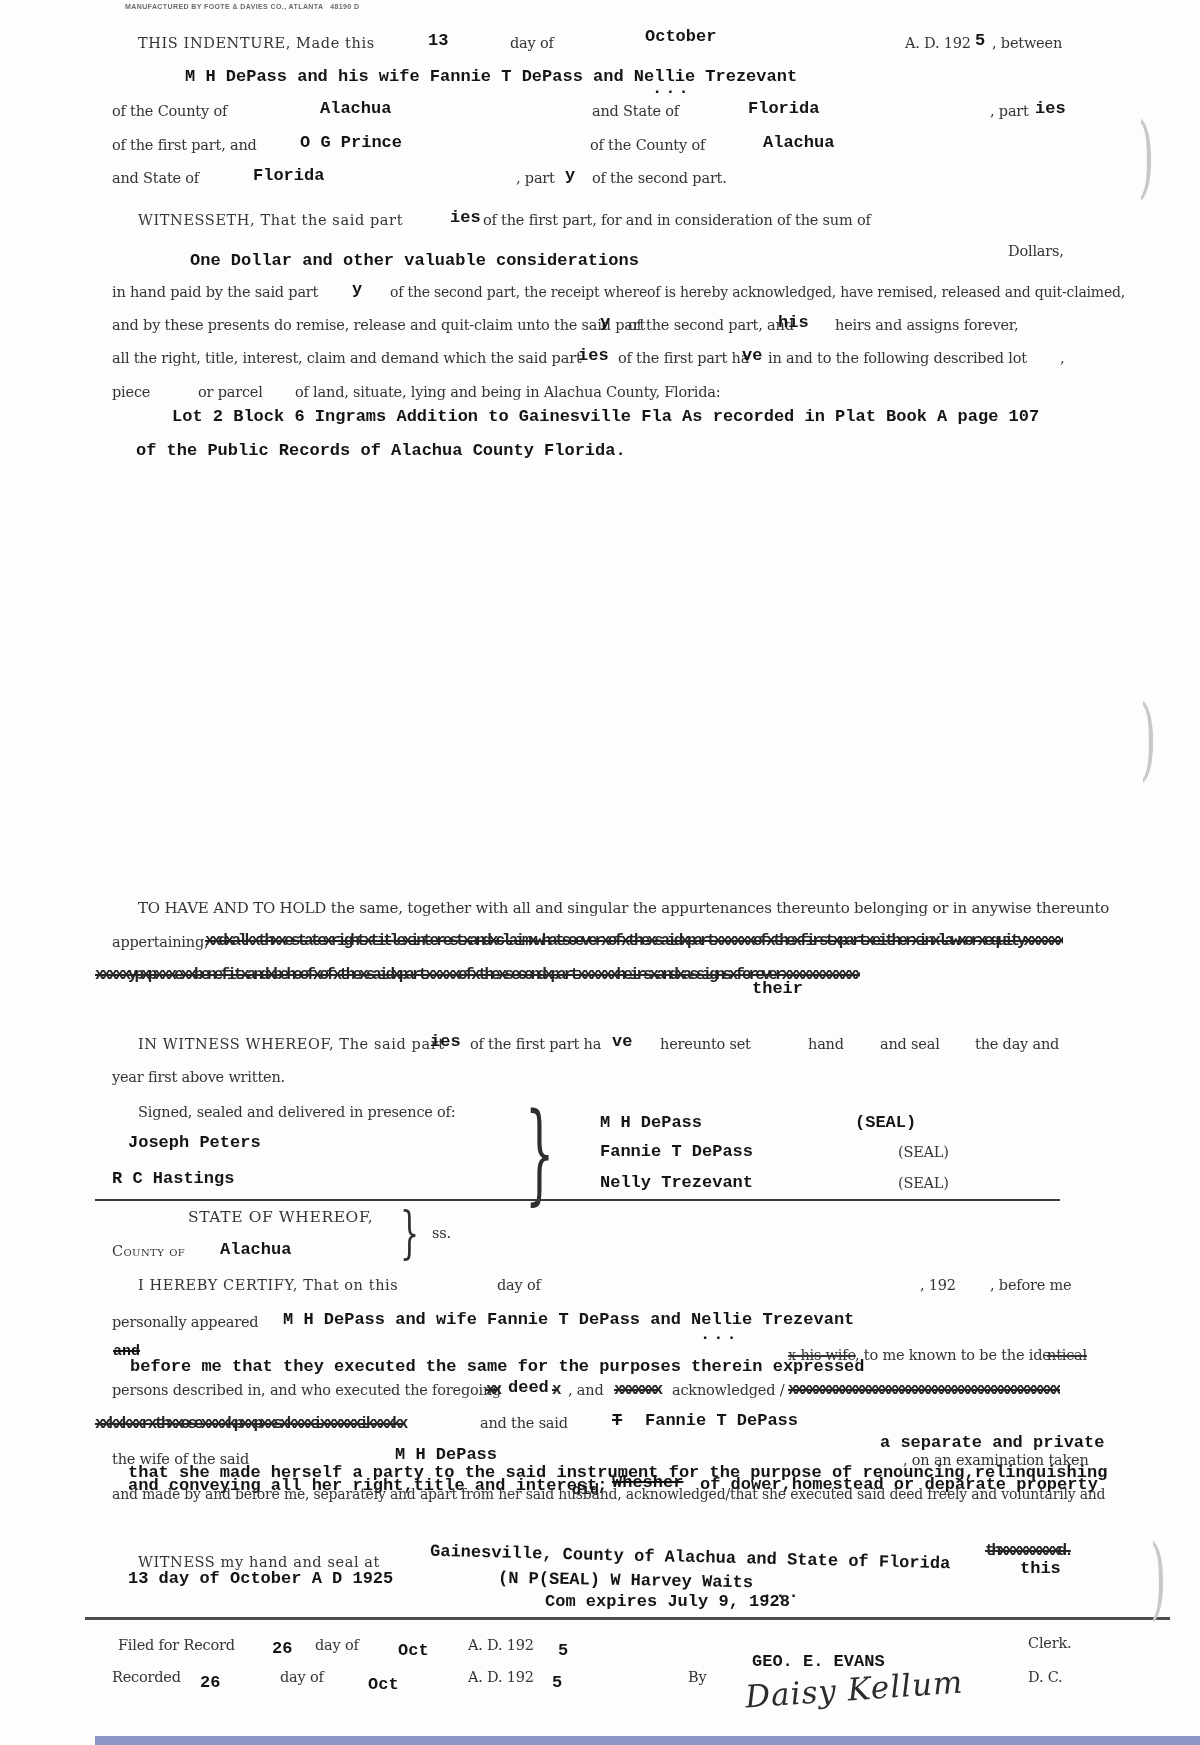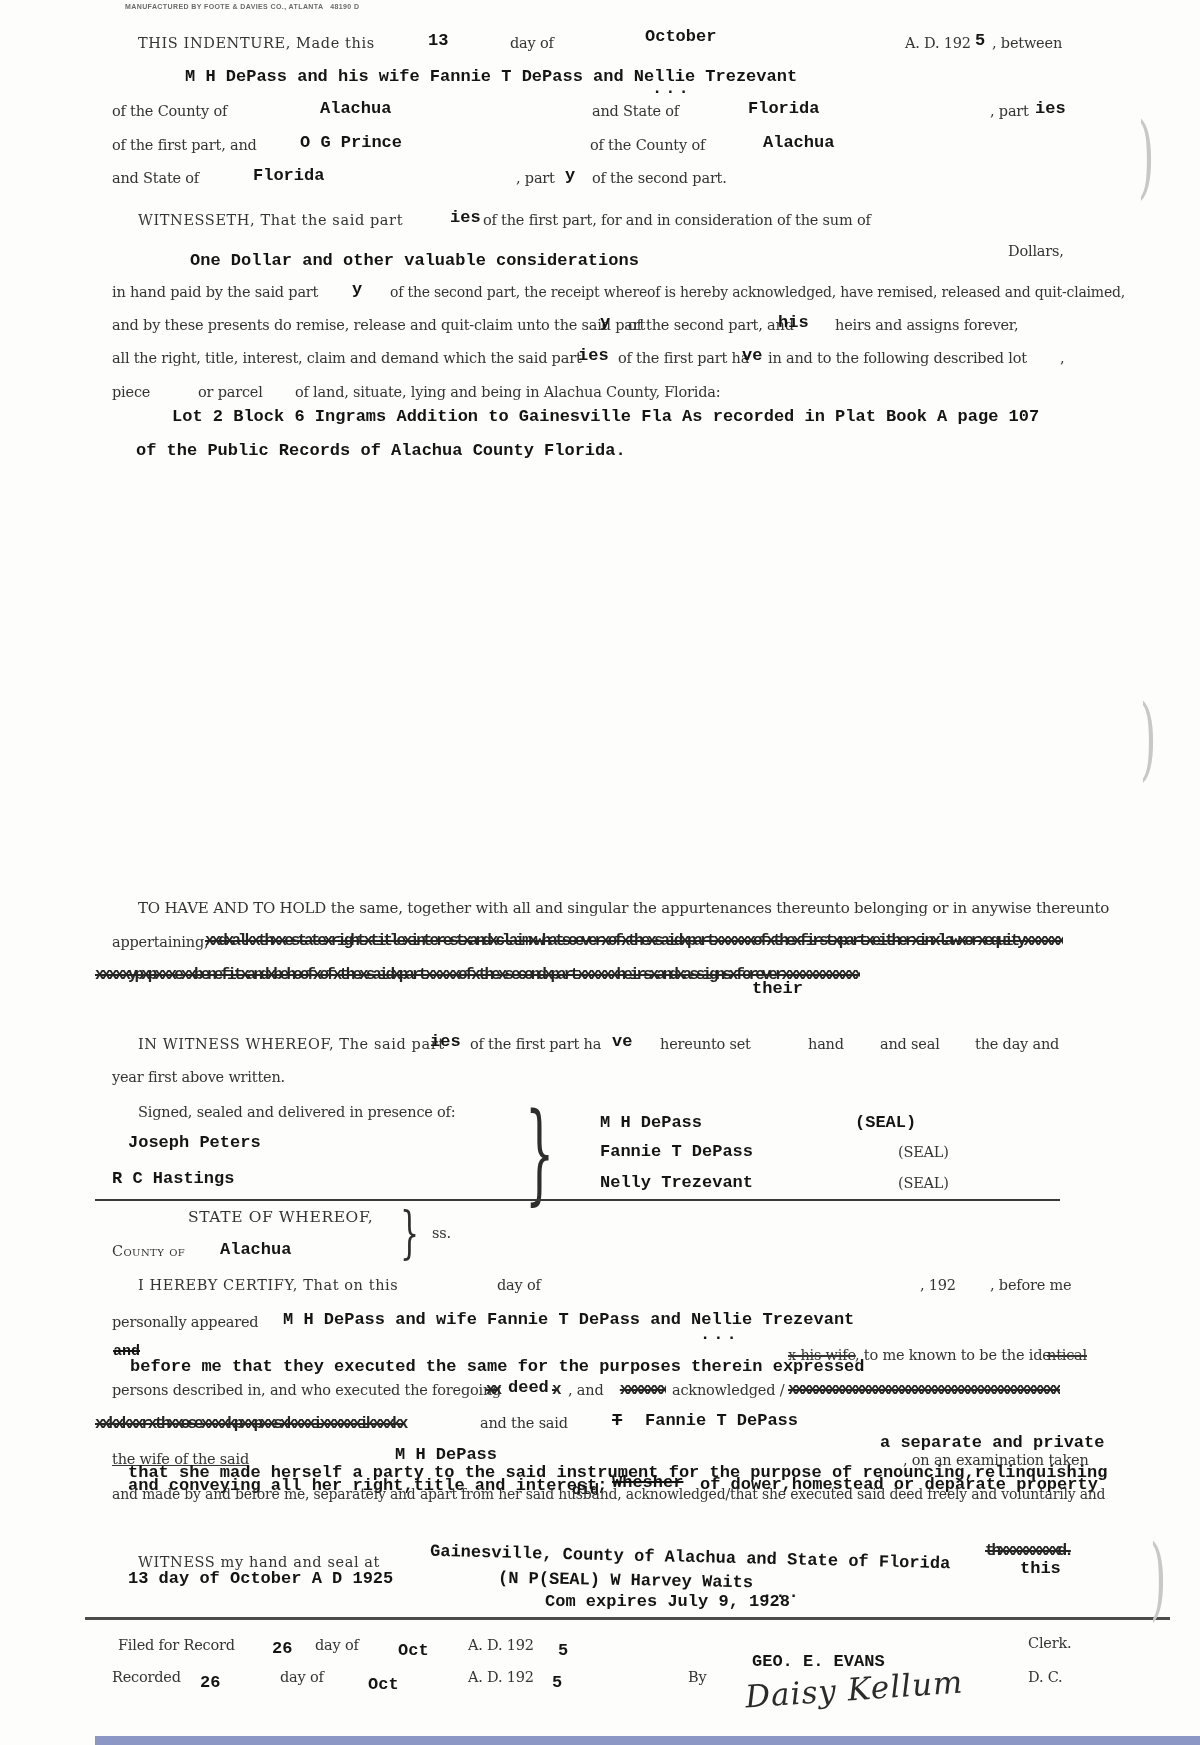--- a/index.html
+++ b/index.html
@@ -126,29 +126,29 @@
     <span class="seg typed typed-sm struck" style="left: 113px; top: 1344px;">and</span>
     <span class="seg printed struck" style="left: 768px; top: 1348px; margin-left: 20px;">x his wife</span>
     <span class="seg printed" style="left: 855px; top: 1348px;">, to me known to be the ide</span>
     <span class="seg printed struck" style="left: 1047px; top: 1348px;">ntical</span>
     <span class="seg typed" style="left: 130px; top: 1358px;">before me that they executed the same for the purposes therein expressed</span>
     <span class="seg printed" style="left: 112px; top: 1383px;">persons described in, and who executed the foregoing</span>
     <span class="seg xrun" style="left: 486px; top: 1382px; width: 20px;">xx</span>
     <span class="seg typed" style="left: 508px; top: 1379px;">deed</span>
     <span class="seg xrun" style="left: 552px; top: 1382px; width: 12px;">x</span>
     <span class="seg printed" style="left: 568px; top: 1383px;">, and</span>
-    <span class="seg xrun" style="left: 614px; top: 1382px; width: 52px; text-align: right;">xxxxxxx</span>
+    <span class="seg xrun" style="left: 614px; top: 1382px; width: 52px;">xxxxxxx</span>
     <span class="seg printed" style="left: 672px; top: 1383px;">acknowledged /</span>
     <span class="seg xrun" style="left: 788px; top: 1382px; width: 272px;">xxxxxxxxxxxxxxxxxxxxxxxxxxxxxxxxxxxxxxxxxxx</span>
     <span class="seg xrun" style="left: 95px; top: 1416px; width: 372px;">xxkxkxxrxthxxosexxxxkpxxpxxsxkxxxixxxxxxikxxxkx</span>
     <span class="seg printed" style="left: 480px; top: 1416px;">and the said</span>
     <span class="seg typed struck" style="left: 612px; top: 1412px;">T</span>
     <span class="seg typed" style="left: 645px; top: 1412px;">Fannie T DePass</span>
     <span class="seg typed" style="left: 880px; top: 1434px;">a separate and private</span>
-    <span class="seg printed" style="left: 112px; top: 1452px; text-decoration: underline;">the wife of the said</span>
+    <span class="seg printed" style="left: 112px; top: 1452px;">the wife of the said</span>
     <span class="seg typed" style="left: 395px; top: 1446px;">M H DePass</span>
     <span class="seg printed" style="left: 903px; top: 1453px;">, on an examination taken</span>
     <span class="seg typed" style="left: 128px; top: 1464px;">that she made herself a party to the said instrument for the purpose of renouncing,relinquishing</span>
     <span class="seg typed" style="left: 128px; top: 1477px;">and conveying all her right,title and interest;</span>
     <span class="seg typed typed-sm" style="left: 572px; top: 1483px;">did</span>
     <span class="seg typed struck" style="left: 612px; top: 1474px;">Whesher</span>
     <span class="seg typed" style="left: 700px; top: 1476px;">of dower,homestead or deparate property</span>
     <span class="seg printed" style="left: 112px; top: 1487px; font-size: 14px;">and made by and before me, separately and apart from her said husband, acknowledged/that she executed said deed freely and voluntarily and</span>
     <span class="seg printed caps" style="left: 138px; top: 1555px;">WITNESS my hand and seal at</span>
     <span class="seg typed" style="left: 430px; top: 1549px; transform: rotate(1.4deg);">Gainesville, County of Alachua and State of Florida</span>

